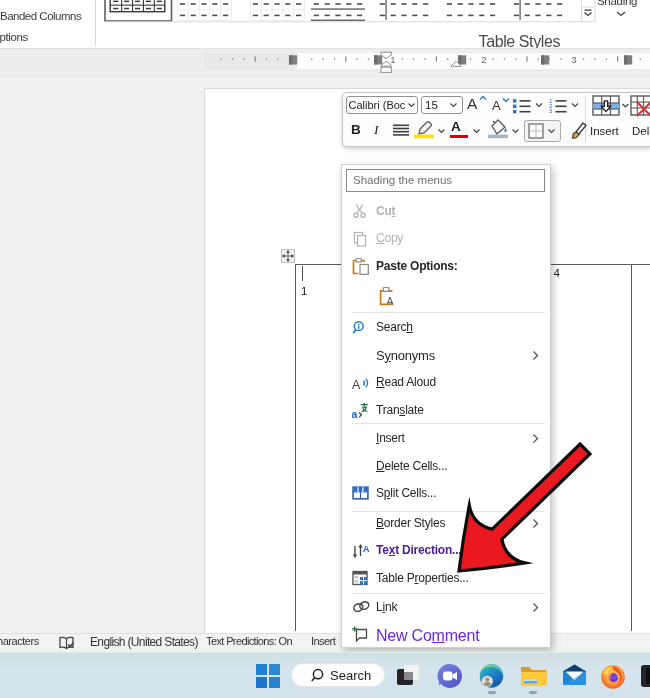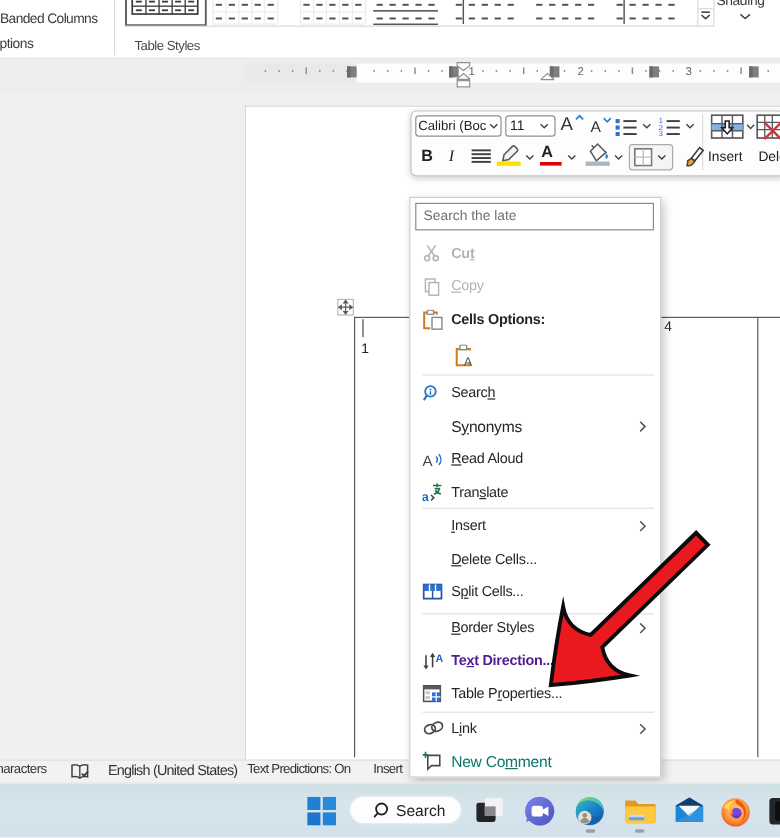--- a/index.html
+++ b/index.html
@@ -4,21 +4,21 @@
 html,body{width:650px;height:698px;overflow:hidden;font-family:"Liberation Sans",sans-serif;background:#f0f0f0;-webkit-font-smoothing:antialiased}
 .abs{position:absolute}
 #stage{position:relative;width:650px;height:698px}
 </style></head>
 <body>
 <div id="stage">
 <div class="abs" style="left:0;top:0;width:650px;height:49px;background:#ffffff"></div>
 <div class="abs" style="left:0;top:10px;width:112px;height:14px;font-size:11.5px;color:#3b3b3b;white-space:nowrap;letter-spacing:-0.5px">Banded Columns</div>
 <div class="abs" style="left:-9px;top:31px;width:60px;height:14px;font-size:11.5px;color:#3b3b3b;white-space:nowrap;letter-spacing:-0.4px">Options</div>
 <div class="abs" style="left:95px;top:0;width:1px;height:46px;background:#d9d9d9"></div>
-<div class="abs" style="left:112px;top:33px;width:460px;text-align:left;font-size:11px;color:#4a4a4a;letter-spacing:-0.4px">Table Styles</div>
+<div class="abs" style="left:100px;top:33px;width:460px;text-align:right;font-size:16px;color:#4a4a4a;letter-spacing:-0.4px">Table Styles</div>
 <div class="abs" style="left:0;top:48px;width:650px;height:1px;background:#e2e2e2"></div>
 <svg class="abs" style="left:0;top:0" width="650" height="24" viewBox="0 0 650 24">
       <rect x="105" y="-6" width="66.5" height="27" fill="#ffffff" stroke="#5f5f5f" stroke-width="1.6"></rect>
       <rect x="110.2" y="-6" width="54.6" height="17.7" fill="#fff" stroke="#3a3a3a" stroke-width="1.4"></rect>
       <rect x="121.1" y="-6" width="1.1" height="17.7" fill="#3a3a3a"></rect>
       <rect x="132.0" y="-6" width="1.1" height="17.7" fill="#3a3a3a"></rect>
       <rect x="142.9" y="-6" width="1.1" height="17.7" fill="#3a3a3a"></rect>
       <rect x="153.8" y="-6" width="1.1" height="17.7" fill="#3a3a3a"></rect>
       <rect x="110.2" y="4.6" width="54.6" height="1.1" fill="#3a3a3a"></rect>
       <rect x="113.2" y="0.6" width="5" height="1.5" fill="#3a3a3a"></rect>
@@ -197,21 +197,21 @@
 <div class="abs" style="left:301.6px;top:265.5px;width:1.6px;height:15px;background:#4d4d4d"></div>
 <div class="abs" style="left:301px;top:284.5px;font-size:11.5px;color:#222">1</div>
 <div class="abs" style="left:553.5px;top:267px;font-size:11.5px;color:#222">4</div>
 <div class="abs" style="left:342px;top:92px;width:312px;height:55px;background:#fdfdfd;border:1px solid #c6c6c6;border-radius:5px;box-shadow:0 2px 5px rgba(0,0,0,0.18)"></div>
 <div class="abs" style="left:345.5px;top:96px;width:72px;height:18px;border:1px solid #919191;border-radius:3px;background:#fff"></div>
 <div class="abs" style="left:348.5px;top:99px;width:58px;height:13px;font-size:11px;color:#222;white-space:nowrap;overflow:hidden">Calibri (Boc</div>
 <svg class="abs" style="left:407px;top:102px" width="9" height="7" viewBox="0 0 9 7">
       <path d="M1.5 1.5 l3 3 l3 -3" fill="none" stroke="#444" stroke-width="1.2"></path>
     </svg>
 <div class="abs" style="left:420.5px;top:96px;width:42px;height:18px;border:1px solid #919191;border-radius:3px;background:#fff"></div>
-<div class="abs" style="left:425px;top:99px;font-size:11.5px;color:#222">11</div>
+<div class="abs" style="left:425px;top:99px;font-size:11.5px;color:#222">15</div>
 <svg class="abs" style="left:449px;top:102px" width="9" height="7" viewBox="0 0 9 7">
       <path d="M1.5 1.5 l3 3 l3 -3" fill="none" stroke="#444" stroke-width="1.2"></path>
     </svg>
 <div class="abs" style="left:467px;top:95px;font-size:15.5px;color:#333">A</div>
 <svg class="abs" style="left:479px;top:95px" width="8" height="6" viewBox="0 0 8 6">
       <path d="M1 4.5 L4 1.5 L7 4.5" fill="none" stroke="#2b7cd3" stroke-width="1.4"></path>
     </svg>
 <div class="abs" style="left:492px;top:98px;font-size:13px;color:#333">A</div>
 <svg class="abs" style="left:502px;top:97px" width="8" height="6" viewBox="0 0 8 6">
       <path d="M1 1.5 L4 4.5 L7 1.5" fill="none" stroke="#2b7cd3" stroke-width="1.4"></path>
@@ -298,42 +298,42 @@
 <svg class="abs" style="left:58px;top:636px" width="17" height="15" viewBox="0 0 17 15">
 <path d="M8.5 2.6 q-2.5 -1.8 -6.5 -1 l0 9.8 q4 -0.8 6.5 1 q2.5 -1.8 6.5 -1 l0 -9.8 q-4 -0.8 -6.5 1 Z" fill="none" stroke="#3f3f3f" stroke-width="1.25"></path>
 <line x1="8.5" y1="2.8" x2="8.5" y2="12" stroke="#3f3f3f" stroke-width="1.1"></line>
 <path d="M10.2 8.6 l1.8 2 l3.4 -3.8" fill="none" stroke="#3f3f3f" stroke-width="1.6"></path>
     </svg>
 <div class="abs" style="left:90px;top:635.4px;font-size:12px;color:#333;white-space:nowrap;letter-spacing:-0.65px">English (United States)</div>
 <div class="abs" style="left:206px;top:635.4px;font-size:11px;color:#333;white-space:nowrap;letter-spacing:-0.62px">Text Predictions: On</div>
 <div class="abs" style="left:311px;top:635.4px;font-size:11px;color:#333;white-space:nowrap;letter-spacing:-0.55px">Insert</div>
 <div class="abs" style="left:341px;top:164px;width:210px;height:484px;background:#ffffff;border:1px solid #cfcfcf;box-shadow:2px 3px 8px rgba(0,0,0,0.25)"></div>
 <div class="abs" style="left:346px;top:169px;width:199px;height:23px;border:1px solid #8a8a8a;background:#fff"></div>
-<div class="abs" style="left:353px;top:174px;font-size:11.5px;color:#707070">Search the late</div>
+<div class="abs" style="left:353px;top:174px;font-size:11.5px;color:#707070">Shading the menus</div>
 <div class="abs" style="left:352px;top:311.5px;width:193px;height:1px;background:#e2e2e2"></div>
 <div class="abs" style="left:352px;top:423.0px;width:193px;height:1px;background:#e2e2e2"></div>
 <div class="abs" style="left:352px;top:510.5px;width:193px;height:1px;background:#e2e2e2"></div>
 <div class="abs" style="left:352px;top:592.5px;width:193px;height:1px;background:#e2e2e2"></div>
 <div class="abs" style="left:376px;top:203.5px;font-size:12px;font-weight:bold;color:#b3b3b3;white-space:nowrap;letter-spacing:-0.22px">Cu<u>t</u></div>
 <div class="abs" style="left:352px;top:203.0px;width:18px;height:18px"><svg width="16" height="16" viewBox="0 0 16 16">
         <g stroke="#b3b3b3" fill="none" stroke-width="1.3">
 <line x1="4" y1="1.5" x2="10.2" y2="10.5"></line>
           <line x1="11" y1="1.5" x2="4.8" y2="10.5"></line>
 <circle cx="3.9" cy="12.2" r="2.1"></circle>
           <circle cx="11.1" cy="12.2" r="2.1"></circle>
         </g>
       </svg></div>
 <div class="abs" style="left:376px;top:231.0px;font-size:12px;font-weight:normal;color:#b3b3b3;white-space:nowrap;letter-spacing:-0.22px"><u>C</u>opy</div>
 <div class="abs" style="left:352px;top:230.5px;width:18px;height:18px"><svg width="16" height="16" viewBox="0 0 16 16">
         <g stroke="#b3b3b3" fill="#fff" stroke-width="1.2">
 <rect x="2.5" y="1.5" width="8" height="10.5"></rect>
           <rect x="5.5" y="4.5" width="8" height="10.5"></rect>
         </g>
       </svg></div>
-<div class="abs" style="left:376px;top:258.5px;font-size:12px;font-weight:bold;color:#262626;white-space:nowrap;letter-spacing:-0.22px">Cells Options:</div>
+<div class="abs" style="left:376px;top:258.5px;font-size:12px;font-weight:bold;color:#262626;white-space:nowrap;letter-spacing:-0.22px">Paste Options:</div>
 <div class="abs" style="left:352px;top:258.0px;width:18px;height:18px"><svg width="18" height="17" viewBox="0 0 18 17">
 <path d="M12 4 v-1.5 h-10.5 v13 h5" fill="#fff" stroke="#cf7c1a" stroke-width="1.7"></path>
 <path d="M4 1 l1.2 -0.6 h3 l1.2 0.6 v3 h-5.4 Z" fill="#f6f6f6" stroke="#8a8a8a" stroke-width="1.1"></path>
 <rect x="8" y="6.5" width="8.3" height="9.8" fill="#fff" stroke="#8a8a8a" stroke-width="1.2"></rect>
       </svg></div>
 <div class="abs" style="left:376px;top:320.0px;font-size:12px;font-weight:normal;color:#262626;white-space:nowrap;letter-spacing:-0.22px">Searc<u>h</u></div>
 <div class="abs" style="left:352px;top:319.5px;width:18px;height:18px"><svg width="16" height="16" viewBox="0 0 16 16">
 <circle cx="6.7" cy="6.2" r="4.4" fill="none" stroke="#2178c9" stroke-width="1.5"></circle>
 <line x1="3.6" y1="9.7" x2="1.2" y2="13.4" stroke="#2178c9" stroke-width="1.7"></line>
 <circle cx="6.7" cy="4.6" r="0.85" fill="#2178c9"></circle>
@@ -403,21 +403,21 @@
 <div class="abs" style="left:376px;top:599.5px;font-size:12px;font-weight:normal;color:#262626;white-space:nowrap;letter-spacing:-0.22px">L<u>i</u>nk</div>
 <div class="abs" style="left:352px;top:599.0px;width:18px;height:18px"><svg width="19" height="16" viewBox="0 0 19 16">
         <g fill="none" stroke="#494949" stroke-width="1.5">
 <ellipse cx="6.3" cy="8.6" rx="4.6" ry="3.6" transform="rotate(-22 6.3 8.6)"></ellipse>
 <ellipse cx="12.3" cy="6.6" rx="4.6" ry="3.6" transform="rotate(-22 12.3 6.6)"></ellipse>
         </g>
       </svg></div>
 <svg class="abs" style="left:532px;top:601.5px" width="7" height="11" viewBox="0 0 7 11">
       <path d="M1.5 1.5 l4 4 l-4 4" fill="none" stroke="#555" stroke-width="1.3"></path>
     </svg>
-<div class="abs" style="left:376px;top:626.5px;font-size:13px;font-weight:normal;color:#0f766e;white-space:nowrap;letter-spacing:-0.22px">New Co<u>m</u>ment</div>
+<div class="abs" style="left:376px;top:626.5px;font-size:16px;font-weight:normal;color:#6d28d9;white-space:nowrap;letter-spacing:-0.22px">New Co<u>m</u>ment</div>
 <div class="abs" style="left:352px;top:626.0px;width:18px;height:18px"><svg width="17" height="17" viewBox="0 0 17 17">
 <path d="M4.5 3.5 h10 v8.5 h-7 l-3 3 v-3 h0 Z" fill="#fff" stroke="#494949" stroke-width="1.3"></path>
 <g stroke="#217346" stroke-width="1.4">
           <line x1="2.6" y1="0.5" x2="2.6" y2="5.5"></line>
           <line x1="0.1" y1="3" x2="5.1" y2="3"></line>
         </g>
       </svg></div>
 <div class="abs" style="left:379px;top:287px;width:17px;height:19px"><svg width="17" height="19" viewBox="0 0 17 19">
 <path d="M12.6 5 v-1.2 h-11 v13.6 h11 v-3" fill="#fff" stroke="#cf7c1a" stroke-width="1.7"></path>
 <path d="M4.3 1 l1.2 -0.6 h3.2 l1.2 0.6 v3.4 h-5.6 Z" fill="#fdfdfd" stroke="#8a8a8a" stroke-width="1.2"></path>

